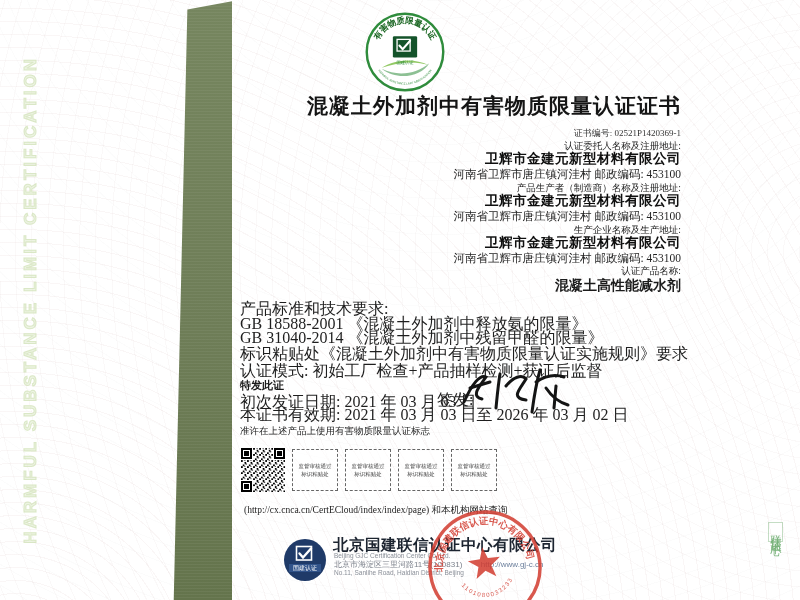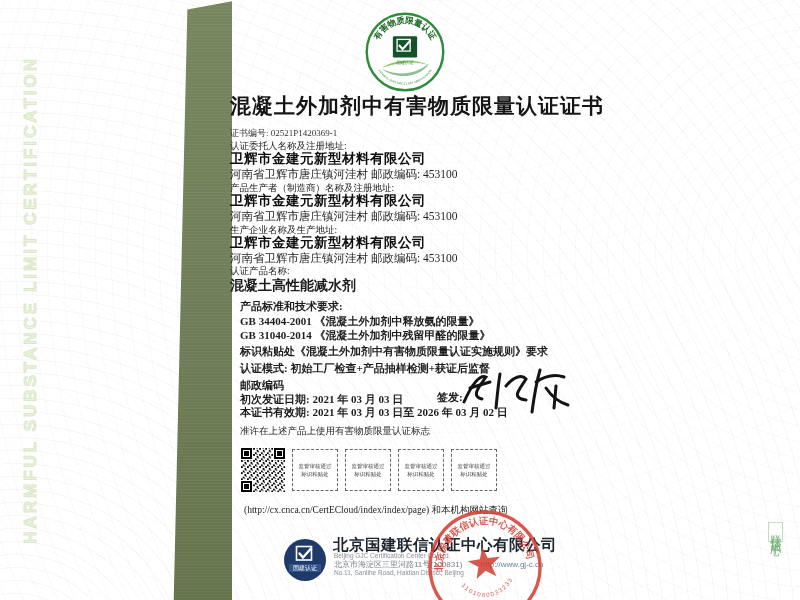--- a/index.html
+++ b/index.html
@@ -14,29 +14,29 @@
   
   .band{position:absolute;left:170px;top:0;width:62px;height:600px;
         background:linear-gradient(180deg,#76865f 0%,#6e7d57 55%,#64744c 100%);
         clip-path:polygon(28% 1.6%,100% .2%,100% 100%,6% 100%);}
   .band-tex{position:absolute;inset:0;background:repeating-linear-gradient(180deg,rgba(255,255,255,.05) 0 1px,transparent 1px 3px);}
   .band-text{position:absolute;left:0;top:0;width:62px;height:600px;display:flex;align-items:center;justify-content:center;}
   .band-text span{writing-mode:vertical-rl;transform:rotate(180deg);white-space:nowrap;
         font-family:"Liberation Sans",sans-serif;font-weight:bold;font-size:17px;letter-spacing:3px;
         color:rgba(213,228,188,.42);-webkit-text-stroke:1px rgba(210,226,184,.75);}
   
-  .c{position:absolute;left:230px;width:436px;text-align:left;line-height:1.15;}
+  .c{position:absolute;left:245px;width:436px;text-align:right;line-height:1.15;}
   .l{position:absolute;left:240px;line-height:1.15;}
   .title{font-size:21px;font-weight:bold;letter-spacing:1px;color:#151515;font-family:"Liberation Sans",sans-serif;}
   .tiny{font-size:9px;color:#333;}
   .lab{font-size:9.5px;color:#222;}
   .comp{font-size:13.5px;font-weight:bold;color:#0f0f0f;font-family:"Liberation Sans",sans-serif;letter-spacing:.5px;}
   .addr{font-size:11.5px;color:#1f1f1f;}
   .prod{font-size:14px;font-weight:bold;font-family:"Liberation Sans",sans-serif;}
-  .body-sm{font-size:11px;color:#1e1e1e;font-weight:bold;}
+  .body-sm{font-size:16px;color:#1e1e1e;}
   .grant{font-size:11px;font-weight:bold;}
   .sup-box{position:absolute;top:449px;width:44px;height:40px;border:1px dashed #666;
            display:flex;flex-direction:column;align-items:center;justify-content:center;gap:1px;background:rgba(255,255,255,.6);}
   .sup-box div{font-size:5.5px;line-height:7px;color:#444;white-space:nowrap;}
   .issuer-cn{font-size:15.5px;font-weight:bold;font-family:"Liberation Sans",sans-serif;color:#1c2430;letter-spacing:.5px;}
   .issuer-en{font-size:6.5px;color:#8a8f98;font-family:"Liberation Sans",sans-serif;}
   .issuer-addr{font-size:8px;color:#7d828c;font-family:"Liberation Sans",sans-serif;}
   .issuer-site{color:#6b7f9c;}
   .corner-v{position:absolute;left:768px;top:522px;writing-mode:vertical-rl;font-size:11px;letter-spacing:2px;
             color:#57a05a;opacity:.8;border:1px solid rgba(90,160,90,.45);padding:3px 1px;line-height:1;}
@@ -89,25 +89,25 @@
   <div class="c addr" style="top:210px;">河南省卫辉市唐庄镇河洼村  邮政编码: 453100</div>
 
   <div class="c lab" style="top:225px;">生产企业名称及生产地址:</div>
   <div class="c comp" style="top:235px;">卫辉市金建元新型材料有限公司</div>
   <div class="c addr" style="top:252px;">河南省卫辉市唐庄镇河洼村  邮政编码: 453100</div>
 
   <div class="c lab" style="top:266px;">认证产品名称:</div>
   <div class="c prod" style="top:277px;">混凝土高性能减水剂</div>
 
   <div class="l body-sm" style="top:300px;">产品标准和技术要求:</div>
-  <div class="l body-sm" style="top:315px;">GB 34404-2001 《混凝土外加剂中释放氨的限量》</div>
+  <div class="l body-sm" style="top:315px;">GB 18588-2001 《混凝土外加剂中释放氨的限量》</div>
   <div class="l body-sm" style="top:313px;margin-top:16px;">GB 31040-2014 《混凝土外加剂中残留甲醛的限量》</div>
   <div class="l body-sm" style="top:345px;">标识粘贴处《混凝土外加剂中有害物质限量认证实施规则》要求</div>
   <div class="l body-sm" style="top:362px;">认证模式: 初始工厂检查+产品抽样检测+获证后监督</div>
-  <div class="l grant" style="top:379px;">邮政编码</div>
+  <div class="l grant" style="top:379px;">特发此证</div>
   <div class="l body-sm" style="top:393px;">初次发证日期: 2021 年 03 月 03 日</div>
   <div class="l body-sm" style="left:437px;top:391px;">签发:</div>
   <div class="l body-sm" style="top:406px;">本证书有效期: 2021 年 03 月 03 日至 2026 年 03 月 02 日</div>
 
   <div class="abs" style="left:456px;top:364px;">
     <svg width="120" height="54" viewBox="0 0 120 54">
       <g fill="none" stroke="#141414" stroke-width="3" stroke-linecap="round">
         <path d="M8,38 C16,20 24,10 30,13 C24,22 14,32 26,35"></path>
         <path d="M14,24 L34,18"></path>
         <path d="M44,10 C42,22 41,34 40,44"></path>

